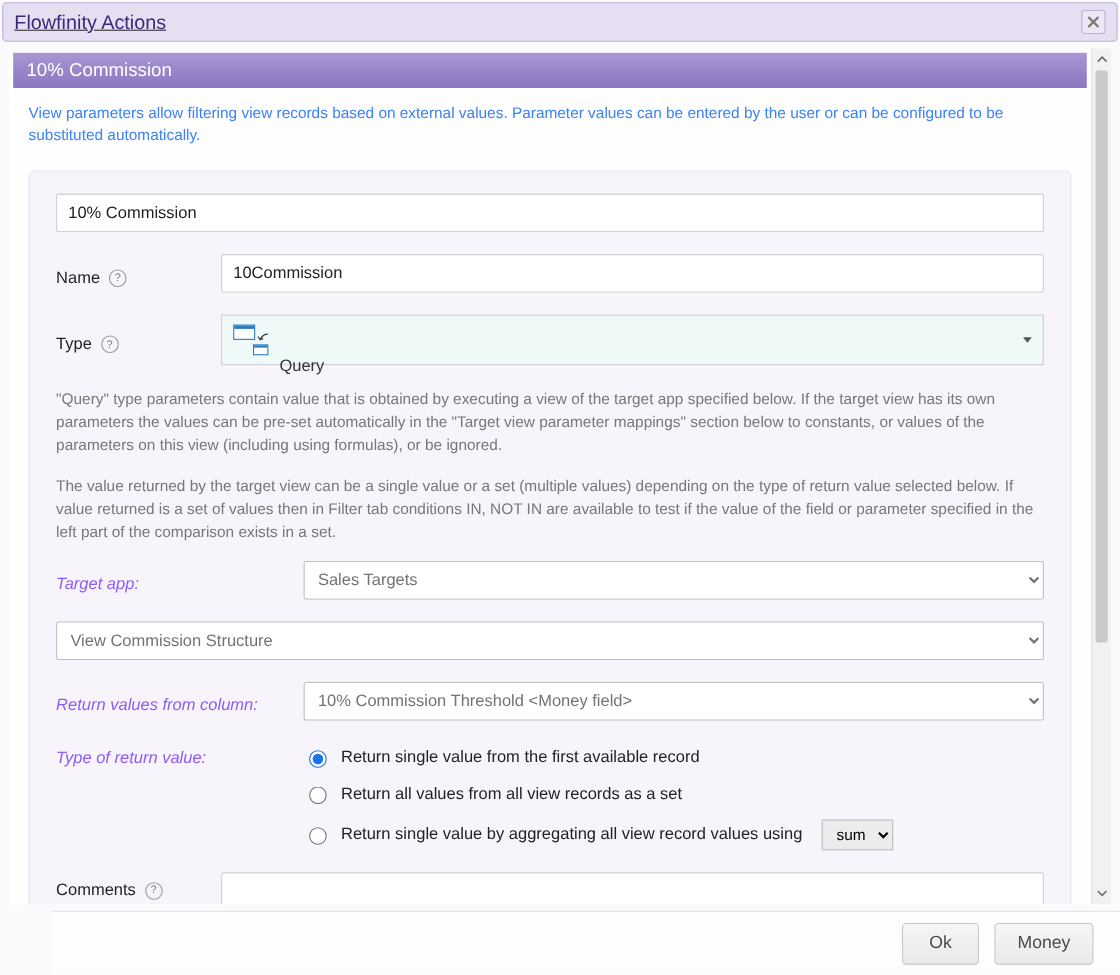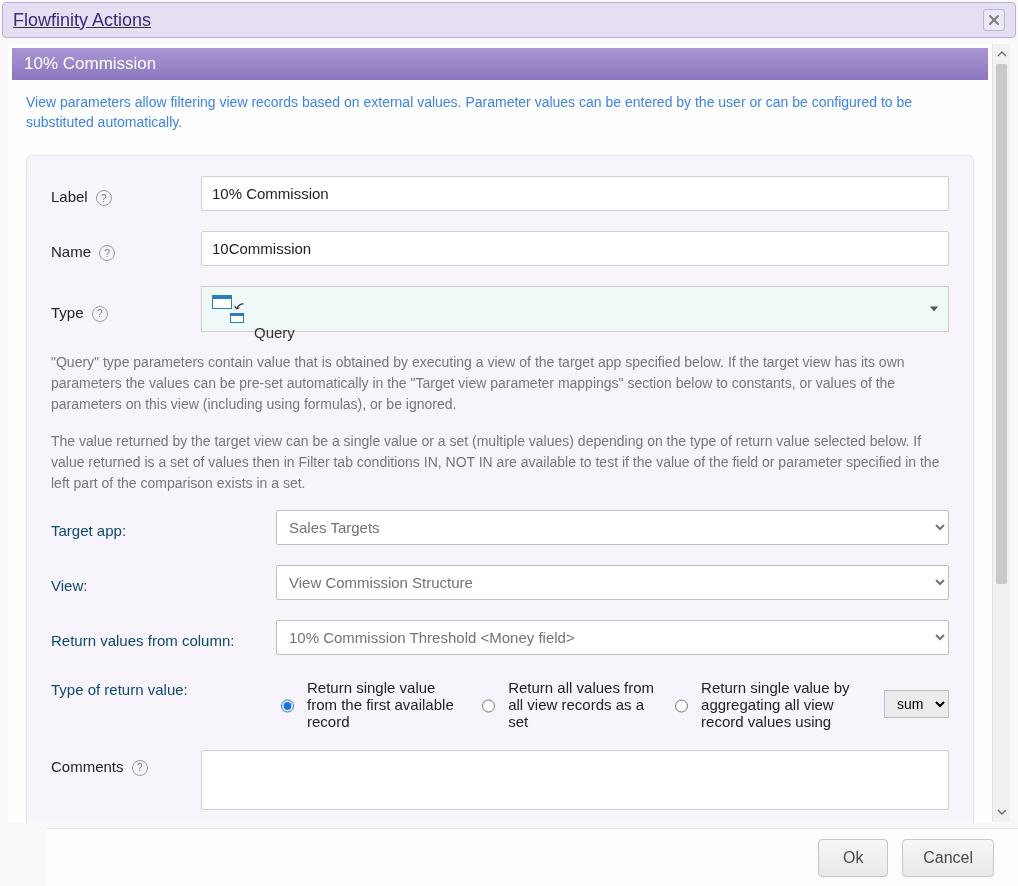--- a/index.html
+++ b/index.html
@@ -85,23 +85,24 @@
   .label {
     width: 150px;
     flex-shrink: 0;
     color: #222;
     font-size: 15px;
     padding-top: 8px;
   }
   .label2 {
     width: 225px;
     flex-shrink: 0;
-    color: #0c4a6e;
+    color: #8b5cf6;
     font-size: 15px;
     padding-top: 6px;
+    font-style: italic;
   }
   .help-icon {
     display: inline-flex;
     align-items: center; justify-content: center;
     width: 16px; height: 16px;
     border: 1px solid #9a9a9a;
     border-radius: 50%;
     font-size: 10px;
     color: #7a7a7a;
     margin-left: 4px;
@@ -173,21 +174,21 @@
     border-radius: 2px;
     padding: 7px 8px;
     font-size: 15px;
     background: #fff;
     color: #737373;
     appearance: auto;
   }
   .radio-group {
     flex: 1;
     display: flex;
-    flex-direction: row;
+    flex-direction: column;
     gap: 14px;
     padding-top: 4px;
   }
   .radio-line {
     display: flex;
     align-items: center;
     gap: 10px;
     font-size: 15px;
     color: #222;
   }
@@ -275,24 +276,20 @@
 
 <div class="content-wrap">
   <div class="scroll-area">
 
     <div class="section-bar">10% Commission</div>
     <div class="intro-text">View parameters allow filtering view records based on external values. Parameter values can be entered by the user or can be configured to be substituted automatically.</div>
 
     <div class="panel">
 
       <div class="row">
-        <div class="label">
-          <span>Label</span>
-          <span class="help-icon">?</span>
-        </div>
         <input class="text-input" value="10% Commission" style="">
       </div>
 
       <div class="row">
         <div class="label">
           <span>Name</span>
           <span class="help-icon">?</span>
         </div>
         <input class="text-input" value="10Commission" style="">
       </div>
@@ -319,21 +316,20 @@
       <div class="desc">The value returned by the target view can be a single value or a set (multiple values) depending on the type of return value selected below. If value returned is a set of values then in Filter tab conditions IN, NOT IN are available to test if the value of the field or parameter specified in the left part of the comparison exists in a set.</div>
 
       <div class="row">
         <div class="label2">Target app:</div>
         <select class="select">
           <option>Sales Targets</option>
         </select>
       </div>
 
       <div class="row">
-        <div class="label2">View:</div>
         <select class="select">
           <option>View Commission Structure</option>
         </select>
       </div>
 
       <div class="row">
         <div class="label2">Return values from column:</div>
         <select class="select">
           <option>10% Commission Threshold &lt;Money field&gt;</option>
         </select>
@@ -381,14 +377,14 @@
     <div class="sbtn bot">
       <svg width="10" height="6">
           <path d="M1 1 L5 5 L9 1" stroke="#6a6a6a" stroke-width="1.4" fill="none"></path>
         </svg>
     </div>
   </div>
 </div>
 
 <div class="footer">
   <button class="btn">Ok</button>
-  <button class="btn">Cancel</button>
+  <button class="btn">Money</button>
 </div>
 
 </body></html>

